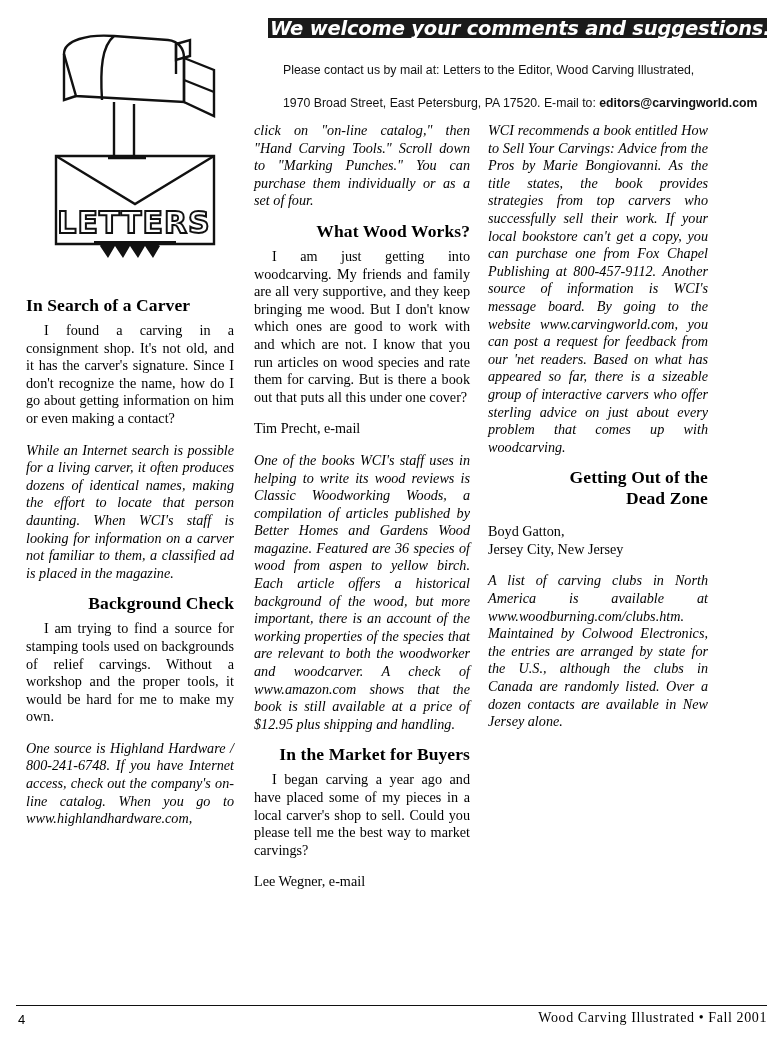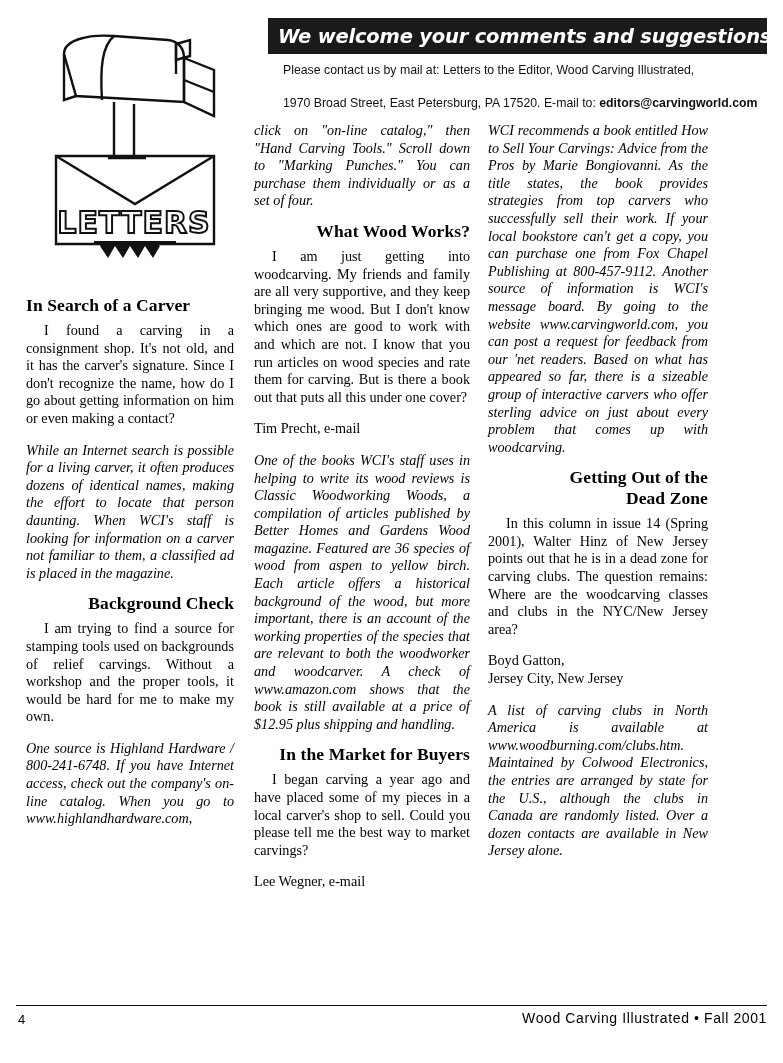--- a/index.html
+++ b/index.html
@@ -23,25 +23,25 @@
     box-sizing: border-box;
     padding: 18px 16px 0 16px;
   }
 
   
   .banner {
     position: absolute;
     left: 268px;
     top: 18px;
     width: 499px;
-    height: 36px;
+    height: 20px;
     background: #1a1a1a;
     display: flex;
     align-items: center;
-    padding-left: 10px;
+    padding-left: 2px;
     box-sizing: border-box;
   }
   .banner-text {
     color: #ffffff;
     font-family: "DejaVu Sans", sans-serif;
     font-style: italic;
     font-weight: bold;
     font-size: 19.5px;
     letter-spacing: -0.2px;
     white-space: nowrap;
@@ -119,21 +119,21 @@
     position: absolute;
     left: 18px;
     top: 1012px;
     font-family: "Liberation Sans", sans-serif;
     font-size: 13px;
   }
   .footer-right {
     position: absolute;
     right: 16px;
     top: 1010px;
-    font-family: Liberation Sans, sans-serif;
+    font-family: Liberation Serif, serif;
     font-size: 14px;
     letter-spacing: 0.6px;
     text-align: right;
     white-space: nowrap;
   }
 </style>
 </head>
 <body>
 
 <div class="page">
@@ -197,21 +197,20 @@
     <p class="italic gap">One of the books WCI's staff uses in helping to write its wood reviews is Classic Woodworking Woods, a compilation of articles published by Better Homes and Gardens Wood magazine. Featured are 36 species of wood from aspen to yellow birch. Each article offers a historical background of the wood, but more important, there is an account of the working properties of the species that are relevant to both the woodworker and woodcarver. A check of www.amazon.com shows that the book is still available at a price of $12.95 plus shipping and handling.</p>
     <h2 class="head spaced">In the Market for Buyers</h2>
     <p class="indent">I began carving a year ago and have placed some of my pieces in a local carver's shop to sell. Could you please tell me the best way to market carvings?</p>
     <p class="sig">Lee Wegner, e-mail</p>
   </div>
 
   <div class="col col3">
     <p class="italic">WCI recommends a book entitled How to Sell Your Carvings: Advice from the Pros by Marie Bongiovanni. As the title states, the book provides strategies from top carvers who successfully sell their work. If your local bookstore can't get a copy, you can purchase one from Fox Chapel Publishing at 800-457-9112. Another source of information is WCI's message board. By going to the website www.carvingworld.com, you can post a request for feedback from our 'net readers. Based on what has appeared so far, there is a sizeable group of interactive carvers who offer sterling advice on just about every problem that comes up with woodcarving.</p>
     <h2 class="head spaced" style="white-space:pre-line;">Getting Out of the
 Dead Zone</h2>
-    <p class="indent">In this column in issue 14 (Spring 2001), Walter Hinz of New Jersey points out that he is in a dead zone for carving clubs. The question remains: Where are the woodcarving classes and clubs in the NYC/New Jersey area?</p>
     <p class="sig" style="white-space:pre-line;">Boyd Gatton,
 Jersey City, New Jersey</p>
     <p class="italic gap">A list of carving clubs in North America is available at www.woodburning.com/clubs.htm. Maintained by Colwood Electronics, the entries are arranged by state for the U.S., although the clubs in Canada are randomly listed. Over a dozen contacts are available in New Jersey alone.</p>
   </div>
 
   <div class="footer-rule"></div>
   <div class="folio">4</div>
   <div class="footer-right">Wood Carving Illustrated • Fall 2001</div>
 
 </div>

